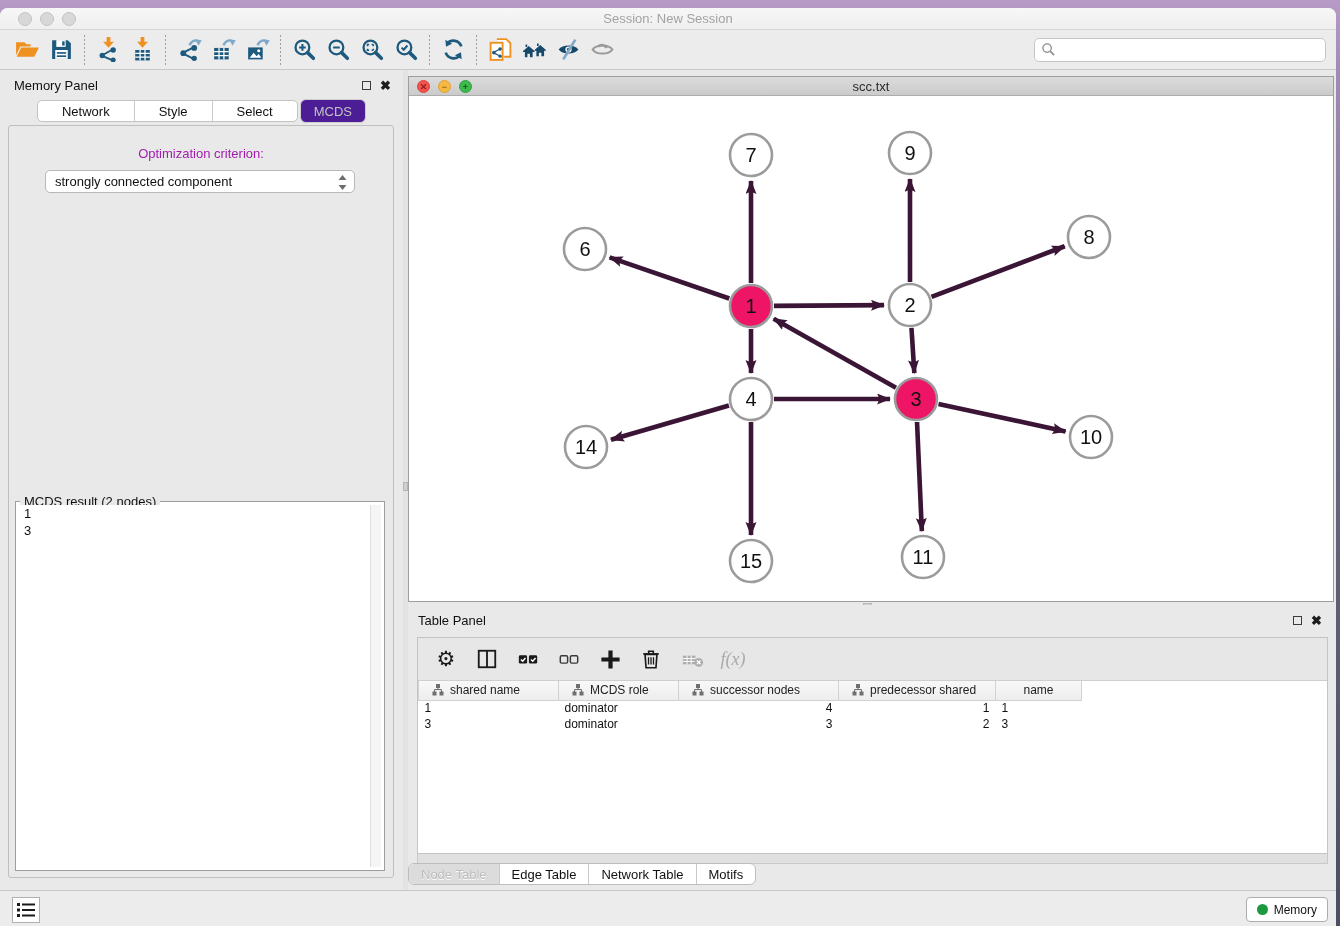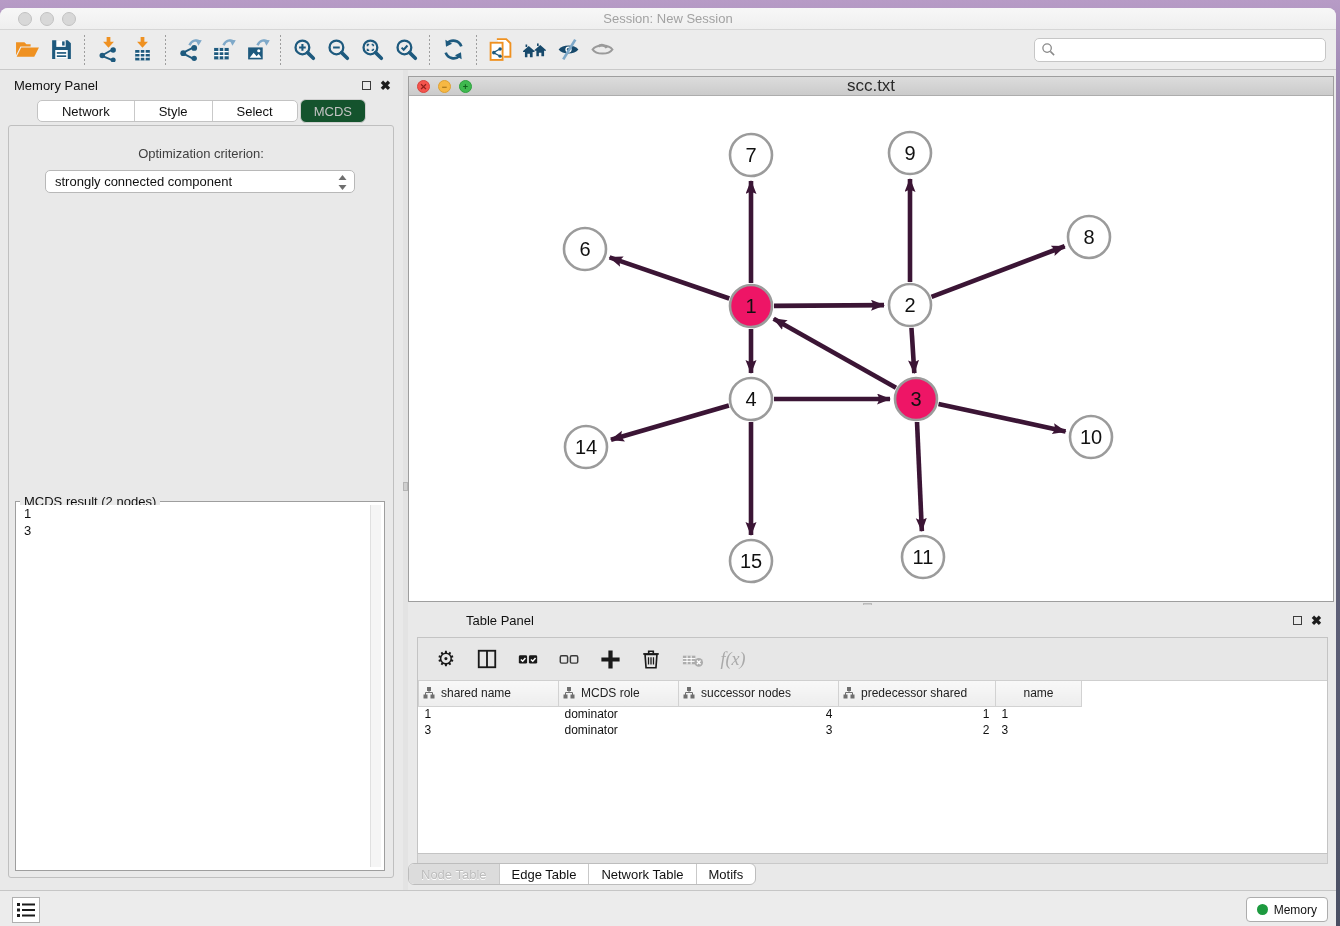--- a/index.html
+++ b/index.html
@@ -39,24 +39,24 @@
   .cp-header { height:26px; display:flex; align-items:center; padding:4px 12px 0 14px; }
   .cp-title { font-size:13px; color:#111; }
   .panel-ctrls { margin-left:auto; display:flex; gap:9px; align-items:center; }
   .float-ic { width:9px; height:9px; border:1.6px solid #3c3c3c; }
   .close-ic { font-size:13px; font-weight:bold; color:#1c1c1c; line-height:9px; cursor:pointer; }
   .cp-tabs { position:relative; z-index:2; display:flex; justify-content:center; margin-top:4px; }
   .seg { display:flex; border:1px solid #c3c3c3; border-radius:5px; background:#fff; overflow:hidden; height:22px; }
   .seg .tab { padding:2px 24px; font-size:13px; color:#111; border-right:1px solid #c9c9c9; line-height:17px; cursor:pointer; }
   .seg .tab:last-child { border-right:none; }
   .tab-mcds { height:24px; margin:-1px 0 0 2px; padding:3px 13px; font-size:13px; color:#c3c3c3;
-    background:#14532d; border:1px solid #cfcfcf; border-radius:6px; line-height:17px; cursor:pointer; }
+    background:#4c1d95; border:1px solid #cfcfcf; border-radius:6px; line-height:17px; cursor:pointer; }
   .cp-content { position:absolute; left:8px; right:9px; top:55px; bottom:12px;
     background:#e9e9e9; border:1px solid #bfbfbf; border-radius:3px; }
-  .opt-label { margin-top:20px; text-align:center; font-size:13px; color:#404040; }
+  .opt-label { margin-top:20px; text-align:center; font-size:13px; color:#a21caf; }
   .dropdown { position:relative; margin:9px 38px 0 36px; height:23px; background:#fff;
     border:1px solid #b8b8b8; border-radius:5px; font-size:13px; color:#111;
     padding:3px 24px 0 9px; cursor:pointer; }
   .dd-arrows { position:absolute; right:7px; top:4px; width:9px; height:15px; }
   .btn-row { display:flex; justify-content:center; gap:14px; margin-top:10px; }
   .aqua-btn { height:23px; padding:2px 16px; background:#fff; border:1px solid #b6b6b6;
     border-radius:5px; font-size:13px; color:#111; font-family:"Liberation Sans",sans-serif; cursor:pointer; }
   .result-fieldset { position:absolute; left:6px; right:8px; top:375px; bottom:6px;
     border:1px solid #9e9e9e; background:#fff; }
   .result-legend { position:absolute; top:-8px; left:4px; background:#e9e9e9; padding:0 4px;
@@ -64,46 +64,46 @@
   .result-area { position:absolute; inset:3px; background:#fff; overflow:hidden; }
   .result-line { font-size:13px; color:#111; padding-left:5px; line-height:17px; }
   .result-scroll { position:absolute; top:0; right:0; width:11px; bottom:0;
     background:#f5f5f5; border-left:1px solid #e0e0e0; }
 
   
   .network-frame { position:absolute; top:6px; left:0; right:2px; height:526px;
     border:1px solid #9e9e9e; background:#fff; }
   .net-titlebar { height:19px; background:linear-gradient(#dcdcdc,#cbcbcb); border-bottom:1px solid #adadad;
     position:relative; display:flex; align-items:center; justify-content:center; }
-  .net-title { font-size:17px; color:#2b2b2b; }
+  .net-title { font-size:13px; color:#2b2b2b; }
   .net-lights { position:absolute; left:8px; top:3px; display:flex; gap:8px; }
   .nlight { width:13px; height:13px; border-radius:50%; font-size:9px; font-weight:bold;
     display:flex; align-items:center; justify-content:center; cursor:pointer; }
   .nl-red { background:#f4544d; color:#90201c; border:1px solid #d8433d; }
   .nl-yellow { background:#f7b843; color:#9a6b12; border:1px solid #dda032; }
   .nl-green { background:#3fb94f; color:#11631d; border:1px solid #2fa03f; }
   .canvas { position:relative; width:100%; height:504px; background:#fff; overflow:hidden; }
   .h-split-handle { position:absolute; top:533px; left:455px; width:9px; height:5px;
     background:#d0d0d0; border:1px solid #bababa; }
 
   
   .table-panel { position:absolute; top:535px; left:0; right:0; bottom:0; background:#e9e9e9; }
   .tp-header { height:24px; display:flex; align-items:center; padding:6px 14px 0 10px; }
-  .tp-title { font-size:13px; color:#111;margin-left:48px; }
+  .tp-title { font-size:13px; color:#111; }
   .tp-body { position:absolute; top:32px; left:9px; right:8px; bottom:36px;
     background:#fff; border:1px solid #c4c4c4; }
   .tp-toolbar { height:43px; background:#e7e7e7; border-bottom:1px solid #cfcfcf;
     display:flex; align-items:center; gap:17px; padding:0 16px; }
   .tp-tool { width:24px; height:24px; display:flex; align-items:center; justify-content:center; cursor:pointer; }
   .gear-glyph { font-size:21px; color:#1a1a1a; line-height:22px; }
   .fx-glyph { font-family:"Liberation Serif",serif; font-style:italic; font-size:18px; color:#a9a9a9; }
   table.data { border-collapse:collapse; table-layout:fixed; font-size:12px; }
-  table.data th { height:25px; background:linear-gradient(#f8f8f8,#ededed);
+  table.data th { height:19px; background:linear-gradient(#f8f8f8,#ededed);
     border:1px solid #d2d2d2; border-top:none; font-weight:normal; color:#222;
-    text-align:left; padding:0 4px; white-space:nowrap; overflow:hidden; }
+    text-align:left; padding:0 13px; white-space:nowrap; overflow:hidden; }
   table.data th .hcell { display:flex; align-items:center; gap:6px; justify-content:flex-start; }
   table.data th.center .hcell { justify-content:center; }
   table.data td { height:16px; padding:0 6px; color:#111; white-space:nowrap; }
   td.num { text-align:right; padding-right:22px; }
   td.num2 { text-align:right; padding-right:8px; }
   .tp-strip { position:absolute; left:9px; right:8px; bottom:26px; height:10px; background:#e0e0e0; border:1px solid #c9c9c9; border-top:none; }
   .tp-tabs { position:absolute; bottom:5px; left:0; right:0; display:flex; }
   .tp-tabs .group { display:flex; border:1px solid #bdbdbd; border-radius:6px; overflow:hidden; background:#fff; height:22px; }
   .tp-tab { padding:3px 12px; font-size:13px; color:#111; border-right:1px solid #c9c9c9; line-height:16px; cursor:pointer; }
   .tp-tab:last-child { border-right:none; }

